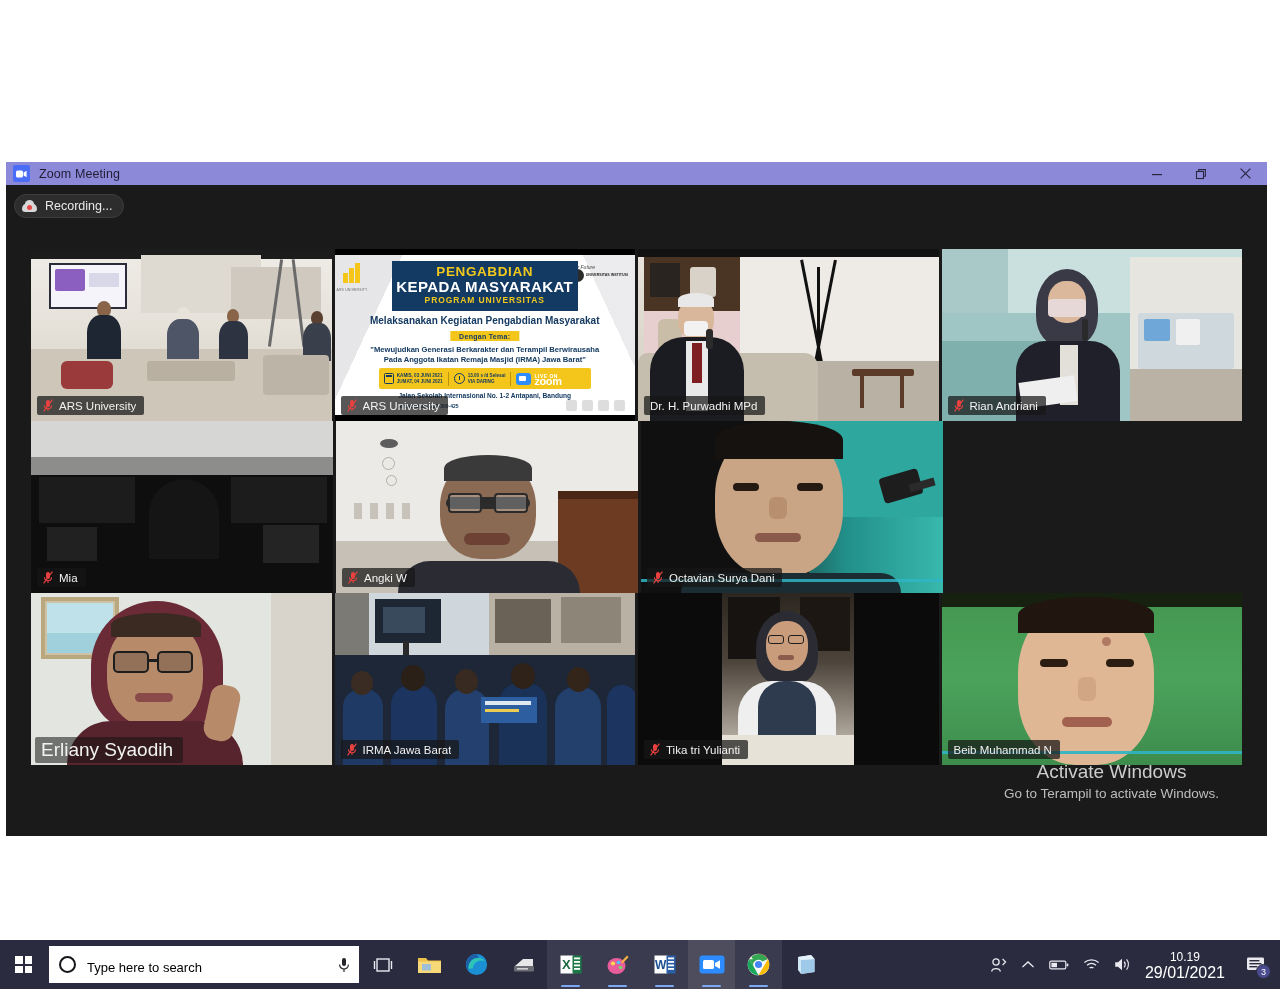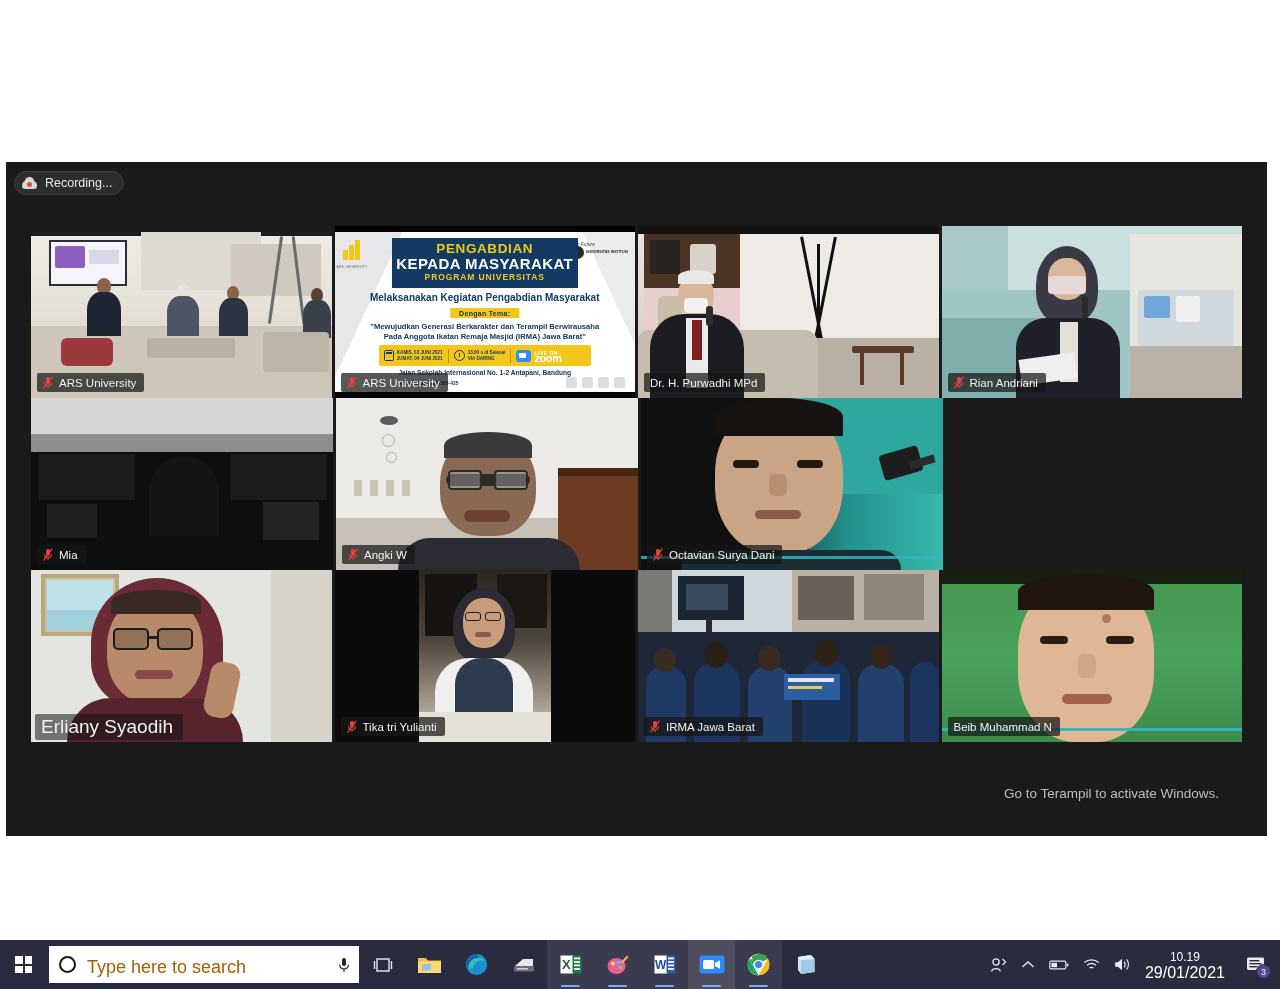--- a/index.html
+++ b/index.html
@@ -380,22 +380,22 @@
     display:flex; align-items:center;
     padding: 0 8px 0 10px;
     margin-left: 2px;
   }
   #search-circle {
     width:17px;height:17px;border:2px solid #16161a;border-radius:50%;
     flex:0 0 auto;
   }
   #search-text {
     margin-left: 11px;
-    font-size: 18px;
-    color: #a16207;
+    font-size: 13px;
+    color: #000000;
     flex: 1 1 auto;
     margin-top: 6px;
   }
   #mic-icon { width:14px;height:18px;flex:0 0 auto; }
 
   .tb-app {
     width: 47px; height: 49px;
     display:flex; align-items:center; justify-content:center;
     position: relative;
   }
@@ -440,20 +440,47 @@
     border: 1.5px solid #2b2b40;
   }
 </style>
 </head>
 <body>
 
 <div id="desktop"></div>
 
 <div id="zoom-window">
 
+  <div id="titlebar">
+    <div class="tb-icon">
+      <svg width="11" height="8" viewBox="0 0 11 8">
+        <rect x="0" y="0.5" width="7" height="7" rx="1.6" fill="#ffffff"></rect>
+        <path d="M7.6 2.6 L10.6 0.8 L10.6 7.2 L7.6 5.4 Z" fill="#ffffff"></path>
+      </svg>
+    </div>
+    <div id="titlebar-title">Zoom Meeting</div>
+    <div id="window-controls">
+      <div class="wc">
+        <svg width="12" height="12" viewBox="0 0 12 12">
+            <rect x="1" y="6" width="10" height="1.2" fill="#2a2640"></rect>
+          </svg>
+      </div>
+      <div class="wc">
+        <svg width="12" height="12" viewBox="0 0 12 12">
+          <rect x="1.5" y="3.5" width="7" height="7" fill="none" stroke="#2a2640" stroke-width="1.1"></rect>
+          <path d="M3.7 3.3 V1.6 H10.4 V8.2 H8.8" fill="none" stroke="#2a2640" stroke-width="1.1"></path>
+        </svg>
+      </div>
+      <div class="wc">
+        <svg width="13" height="13" viewBox="0 0 13 13">
+          <path d="M1.6 1.6 L11.4 11.4 M11.4 1.6 L1.6 11.4" stroke="#2a2640" stroke-width="1.2"></path>
+        </svg>
+      </div>
+    </div>
+  </div>
 
   <div id="recording-bar">
     <div id="recording-chip">
       <div id="rec-icon">
         <div class="cloud"></div>
           <div class="dot"></div>
       </div>
       <span id="recording-label">Recording...</span>
     </div>
   </div>
@@ -772,50 +799,20 @@
             <div class="ob" style="left:104px;top:100px;width:38px;height:9px;background:#8a4a4a;border-radius:5px;"></div>
             <div class="fig-body" style="left:36px;top:128px;width:176px;height:44px;background:#57232c;border-radius:56px 56px 0 0;"></div>
             <div class="ob" style="left:176px;top:92px;width:30px;height:56px;background:#b78a6a;border-radius:12px;transform:rotate(12deg);"></div>
           </div>
         </div>
         <div class="nameplate big">
           <span class="pname">Erliany Syaodih</span>
         </div>
       </div>
 
-      <div class="tile" id="t11">
-        <div class="tile-media">
-          <div class="inner">
-            <div class="ob" style="left:0;top:0;width:100%;height:100%;background:linear-gradient(#2c2620 0%,#4d453b 40%,#d6cec2 100%);"></div>
-            <div class="ob" style="left:6px;top:4px;width:52px;height:62px;background:#171310;"></div>
-            <div class="ob" style="left:78px;top:4px;width:50px;height:54px;background:#1c1712;"></div>
-
-            <div class="ob" style="left:34px;top:18px;width:62px;height:74px;background:#2b2b34;border-radius:50% 50% 38% 38%;"></div>
-            <div class="ob" style="left:44px;top:28px;width:42px;height:50px;background:#c99d7c;border-radius:46%;"></div>
-            <div class="ob" style="left:46px;top:42px;width:16px;height:9px;border:1.6px solid #1d1d1d;border-radius:3px;"></div>
-            <div class="ob" style="left:66px;top:42px;width:16px;height:9px;border:1.6px solid #1d1d1d;border-radius:3px;"></div>
-            <div class="ob" style="left:56px;top:62px;width:16px;height:5px;background:#8d5b4b;border-radius:3px;"></div>
-            <div class="fig-body" style="left:16px;top:88px;width:98px;height:84px;background:#efefef;border-radius:34px 34px 0 0;"></div>
-            <div class="ob" style="left:36px;top:88px;width:58px;height:60px;background:#2e3a4e;border-radius:26px 26px 0 0;"></div>
-            <div class="ob" style="left:0;top:142px;width:132px;height:30px;background:#e7e2d7;"></div>
-          </div>
-        </div>
-        <div class="nameplate">
-          <span class="mic">
-            <svg width="10" height="13" viewBox="0 0 10 13">
-              <rect x="3" y="1" width="4" height="7" rx="2" fill="#e8413f"></rect>
-              <path d="M1.5 6.3 a3.5 3.5 0 0 0 7 0" fill="none" stroke="#e8413f" stroke-width="1.1"></path>
-              <path d="M5 9.8 V12" stroke="#e8413f" stroke-width="1.1"></path>
-              <path d="M0.6 12.4 L9.4 0.6" stroke="#e8413f" stroke-width="1.2"></path>
-            </svg>
-          </span>
-          <span class="pname">Tika tri Yulianti</span>
-        </div>
-      </div>
-
       <div class="tile" id="t10">
         <div class="tile-media">
           <div class="scene">
             <div class="ob" style="left:0;top:0;width:100%;height:100%;background:#2a3446;"></div>
             <div class="ob" style="left:0;top:0;width:34px;height:172px;background:#7c7a74;"></div>
             <div class="ob" style="left:34px;top:0;width:120px;height:70px;background:#cfd6dc;"></div>
             <div class="ob" style="left:40px;top:6px;width:66px;height:44px;background:#1d2733;"></div>
             <div class="ob" style="left:48px;top:14px;width:42px;height:26px;background:#394a5c;"></div>
             <div class="ob" style="left:68px;top:48px;width:6px;height:34px;background:#2a2a2a;"></div>
             <div class="ob" style="left:56px;top:78px;width:4px;height:30px;background:#2a2a2a;transform:rotate(14deg);"></div>
@@ -849,20 +846,50 @@
               <rect x="3" y="1" width="4" height="7" rx="2" fill="#e8413f"></rect>
               <path d="M1.5 6.3 a3.5 3.5 0 0 0 7 0" fill="none" stroke="#e8413f" stroke-width="1.1"></path>
               <path d="M5 9.8 V12" stroke="#e8413f" stroke-width="1.1"></path>
               <path d="M0.6 12.4 L9.4 0.6" stroke="#e8413f" stroke-width="1.2"></path>
             </svg>
           </span>
           <span class="pname">IRMA Jawa Barat</span>
         </div>
       </div>
 
+      <div class="tile" id="t11">
+        <div class="tile-media">
+          <div class="inner">
+            <div class="ob" style="left:0;top:0;width:100%;height:100%;background:linear-gradient(#2c2620 0%,#4d453b 40%,#d6cec2 100%);"></div>
+            <div class="ob" style="left:6px;top:4px;width:52px;height:62px;background:#171310;"></div>
+            <div class="ob" style="left:78px;top:4px;width:50px;height:54px;background:#1c1712;"></div>
+
+            <div class="ob" style="left:34px;top:18px;width:62px;height:74px;background:#2b2b34;border-radius:50% 50% 38% 38%;"></div>
+            <div class="ob" style="left:44px;top:28px;width:42px;height:50px;background:#c99d7c;border-radius:46%;"></div>
+            <div class="ob" style="left:46px;top:42px;width:16px;height:9px;border:1.6px solid #1d1d1d;border-radius:3px;"></div>
+            <div class="ob" style="left:66px;top:42px;width:16px;height:9px;border:1.6px solid #1d1d1d;border-radius:3px;"></div>
+            <div class="ob" style="left:56px;top:62px;width:16px;height:5px;background:#8d5b4b;border-radius:3px;"></div>
+            <div class="fig-body" style="left:16px;top:88px;width:98px;height:84px;background:#efefef;border-radius:34px 34px 0 0;"></div>
+            <div class="ob" style="left:36px;top:88px;width:58px;height:60px;background:#2e3a4e;border-radius:26px 26px 0 0;"></div>
+            <div class="ob" style="left:0;top:142px;width:132px;height:30px;background:#e7e2d7;"></div>
+          </div>
+        </div>
+        <div class="nameplate">
+          <span class="mic">
+            <svg width="10" height="13" viewBox="0 0 10 13">
+              <rect x="3" y="1" width="4" height="7" rx="2" fill="#e8413f"></rect>
+              <path d="M1.5 6.3 a3.5 3.5 0 0 0 7 0" fill="none" stroke="#e8413f" stroke-width="1.1"></path>
+              <path d="M5 9.8 V12" stroke="#e8413f" stroke-width="1.1"></path>
+              <path d="M0.6 12.4 L9.4 0.6" stroke="#e8413f" stroke-width="1.2"></path>
+            </svg>
+          </span>
+          <span class="pname">Tika tri Yulianti</span>
+        </div>
+      </div>
+
       <div class="tile" id="t12">
         <div class="tile-media">
           <div class="scene dark-top">
             <div class="ob" style="left:0;top:0;width:100%;height:100%;background:linear-gradient(#44964f 0%,#4ba35b 50%,#3d8c4c 100%);"></div>
             <div class="ob" style="left:0;top:0;width:100%;height:14px;background:#17210f;"></div>
 
             <div class="ob" style="left:76px;top:8px;width:136px;height:164px;background:#e0b795;border-radius:44% 44% 42% 42%;"></div>
             <div class="ob" style="left:76px;top:4px;width:136px;height:36px;background:#20160f;border-radius:50% 50% 0 0;"></div>
             <div class="ob" style="left:98px;top:66px;width:28px;height:8px;background:#2b1d12;border-radius:4px;"></div>
             <div class="ob" style="left:164px;top:66px;width:28px;height:8px;background:#2b1d12;border-radius:4px;"></div>
@@ -873,20 +900,21 @@
           </div>
         </div>
         <div class="nameplate">
           <span class="pname">Beib Muhammad N</span>
         </div>
       </div>
     </div>
   </div>
 
   <div id="watermark">
+    <div id="wm-title">Activate Windows</div>
     <div id="wm-sub">Go to Terampil to activate Windows.</div>
   </div>
 </div>
 
 <div id="taskbar">
 
   <div id="start-button">
     <span class="winlogo">
         <i></i>
         <i></i>

